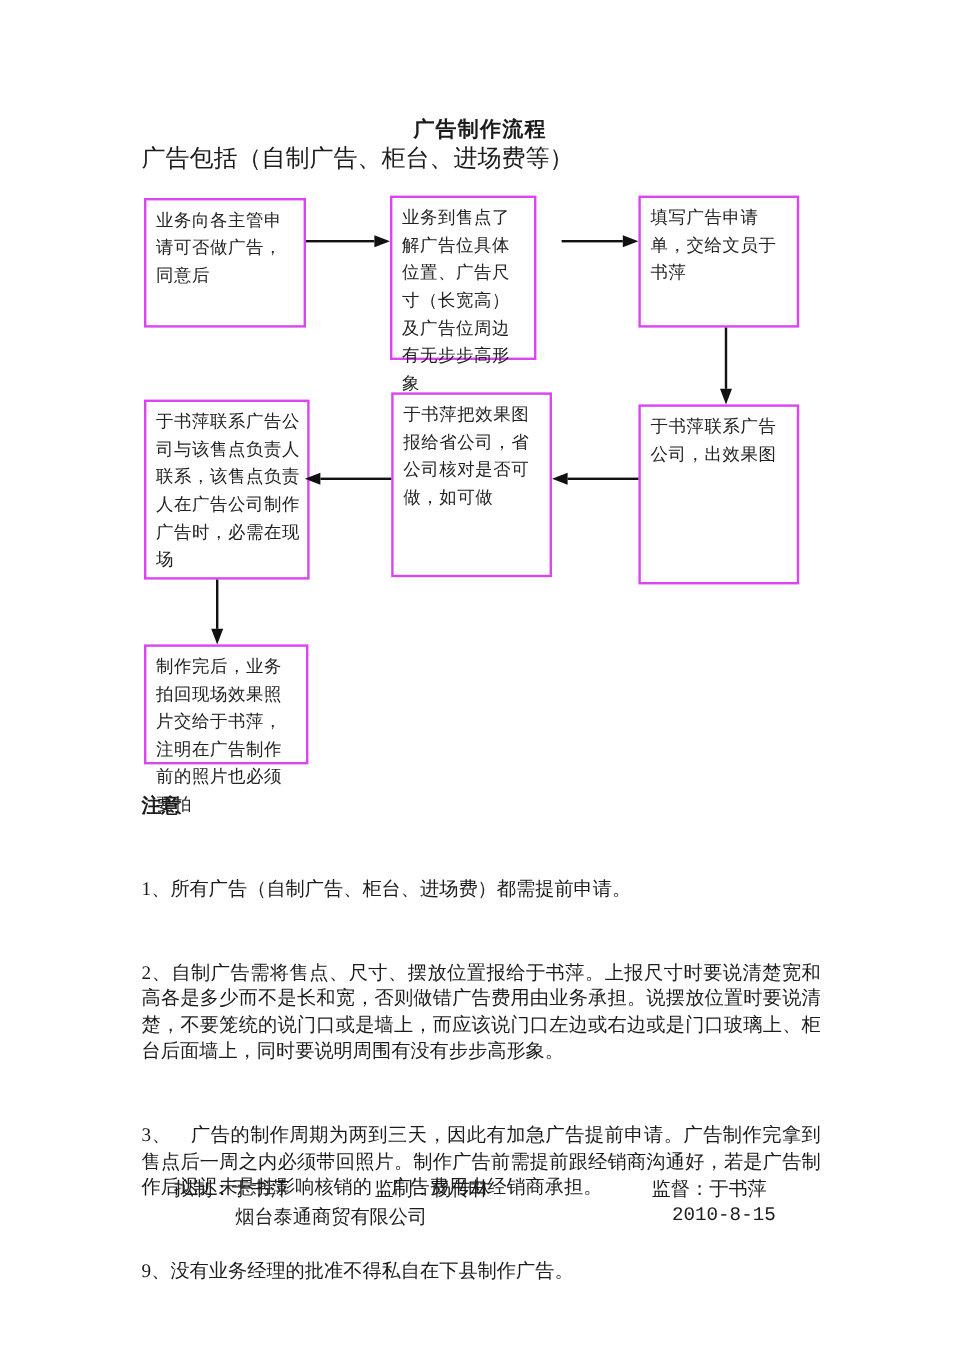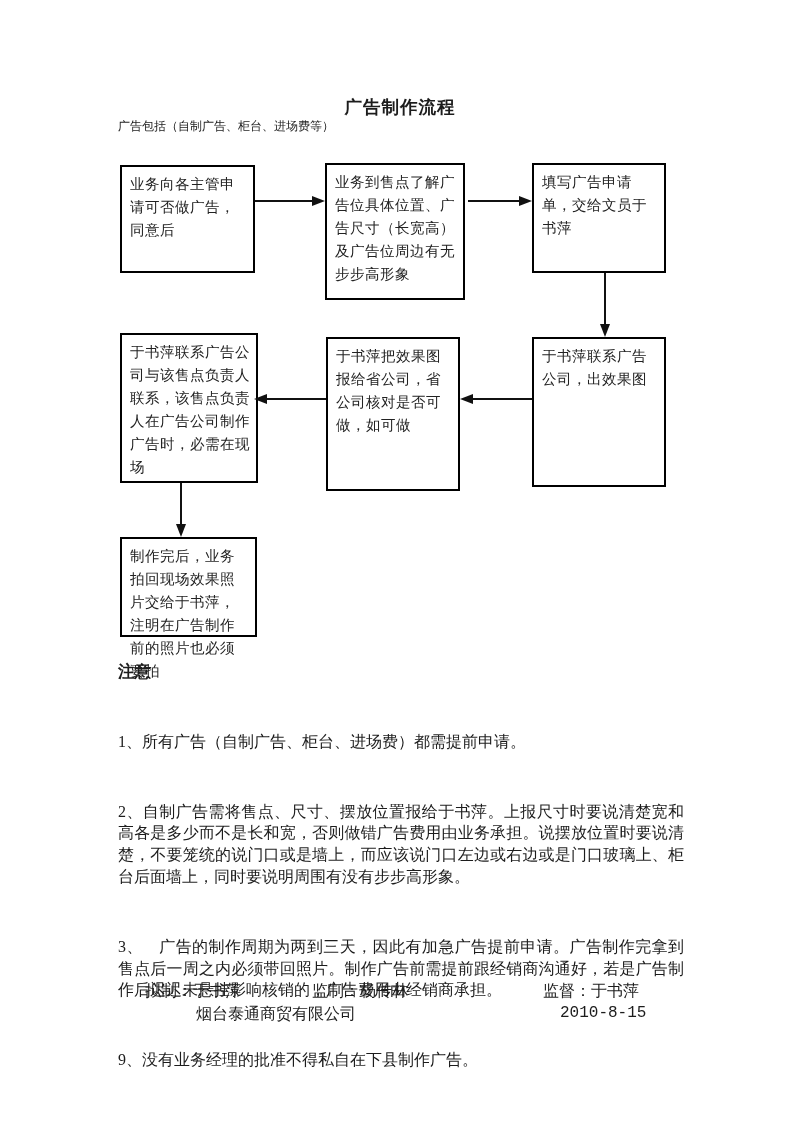--- a/index.html
+++ b/index.html
@@ -17,37 +17,37 @@
     position: absolute;
     top: 95px; left: 0; width: 800px;
     text-align: center;
     font-size: 17.5px;
     font-weight: bold;
     letter-spacing: 1px;
   }
   .doc-subtitle {
     position: absolute;
     top: 118px; left: 118px;
-    font-size: 12px;
+    font-size: 20px;
   }
   
   .fc-box {
     position: absolute;
-    border: 2px solid #000000;
+    border: 2px solid #d946ef;
     padding: 6px 6px 0 8px;
     font-size: 14.5px;
     line-height: 23px;
     letter-spacing: 0.5px;
     color: #222222;
   }
   .box1 { left: 120px; top: 165px; width: 135px; height: 108px; }
-  .box2 { left: 325px; top: 163px; width: 140px; height: 137px; }
+  .box2 { left: 325px; top: 163px; width: 122px; height: 137px; }
   .box3 { left: 532px; top: 163px; width: 134px; height: 110px; }
   .box4 { left: 120px; top: 333px; width: 138px; height: 150px; }
-  .box5 { left: 326px; top: 337px; width: 134px; height: 154px; }
+  .box5 { left: 326px; top: 327px; width: 134px; height: 154px; }
   .box6 { left: 532px; top: 337px; width: 134px; height: 150px; }
   .box7 { left: 120px; top: 537px; width: 137px; height: 100px; }
   
   .hline { position: absolute; height: 2px; background: #111111; }
   .vline { position: absolute; width: 2px; background: #111111; }
   .head { position: absolute; width: 0; height: 0; }
   .head-right { border-top: 5px solid transparent; border-bottom: 5px solid transparent; border-left: 13px solid #111111; }
   .head-left  { border-top: 5px solid transparent; border-bottom: 5px solid transparent; border-right: 13px solid #111111; }
   .head-down  { border-left: 5px solid transparent; border-right: 5px solid transparent; border-top: 13px solid #111111; }
   

